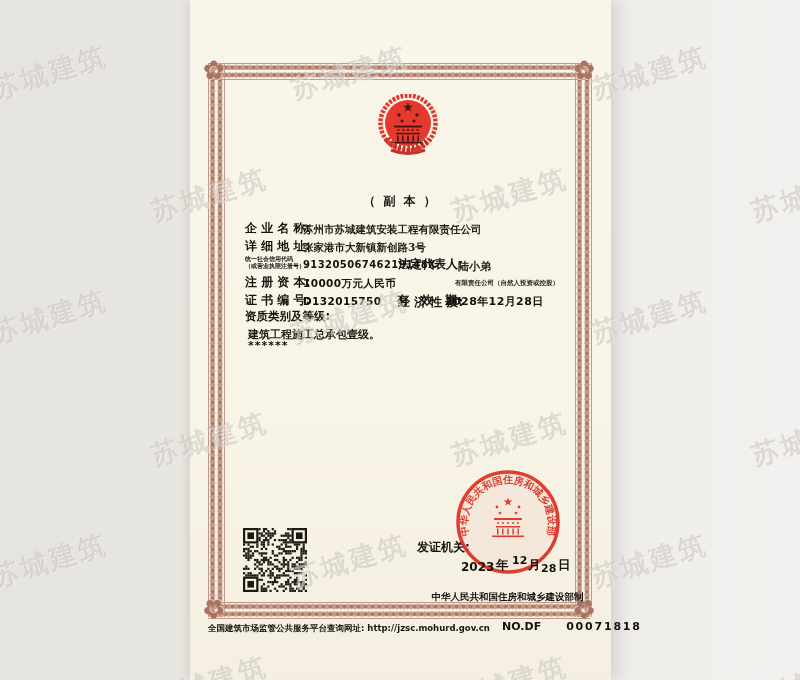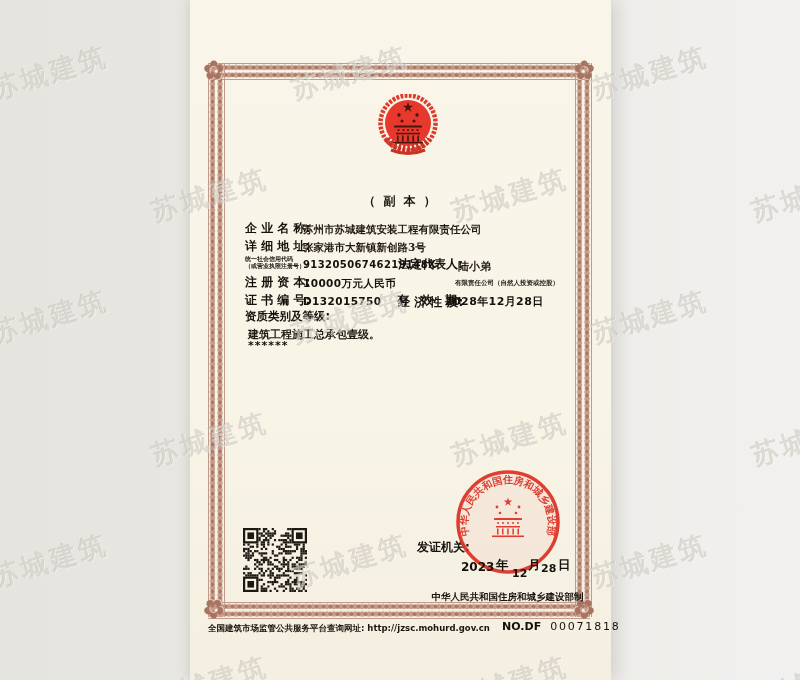--- a/index.html
+++ b/index.html
@@ -37,21 +37,21 @@
     letter-spacing:7px;font-family:"DejaVu Sans",sans-serif;}
   .subtitle{left:0;width:421px;text-align:center;font-size:12px;font-weight:700;color:#17130f;letter-spacing:2px;}
   .lbl{font-weight:700;color:#15110d;font-size:12px;white-space:pre;}
   .lbl-sm{font-size:6px;font-weight:700;color:#15110d;line-height:6.5px;white-space:pre;}
   .val-cn{font-family:"DejaVu Serif",serif;font-weight:600;font-size:10.5px;color:#201a14;white-space:nowrap;}
   .val-num{font-weight:700;font-size:10px;color:#16110d;letter-spacing:.4px;white-space:nowrap;}
   .val-tiny{font-family:"DejaVu Serif",serif;font-weight:600;font-size:6.5px;color:#231d16;white-space:nowrap;}
   .made-by{font-size:9.5px;font-weight:700;color:#15110d;text-align:center;}
   .footer-url{font-size:8.5px;font-weight:700;color:#1a150f;text-align:right;}
   .serial{font-size:11px;font-weight:700;color:#15110d;}
-  .serial .num{letter-spacing:1.8px;margin-left:9px;font-weight:400;}
+  .serial .num{letter-spacing:1.8px;margin-left:25px;font-weight:700;}
   .date-cn{font-size:12.5px;font-weight:700;color:#15110d;}
   .date-num{font-size:11px;font-weight:700;color:#15110d;}
 </style>
 </head>
 <body>
 
 <div class="page">
   <div class="paper">
 
     <div>
@@ -470,21 +470,21 @@
             <rect x="60" y="68.5" width="1.5" height="6"></rect>
             <rect x="65.2" y="68.5" width="1.5" height="6"></rect>
             <rect x="70.4" y="68.5" width="1.5" height="6"></rect>
             <rect x="75.5" y="68.5" width="1.5" height="6"></rect>
           <rect x="50" y="75.5" width="32" height="1.6"></rect>
         </g>
       </svg>
 
       <div class="abs date-num" style="left:271px;top:560px;font-size:12px;">2023</div>
       <div class="abs date-cn" style="left:306px;top:557px;">年</div>
-      <div class="abs date-num" style="left:322px;top:567px;">12</div>
+      <div class="abs date-num" style="left:322px;top:554px;">12</div>
       <div class="abs date-cn" style="left:338px;top:557px;">月</div>
       <div class="abs date-num" style="left:351px;top:562px;">28</div>
       <div class="abs date-cn" style="left:368px;top:557px;">日</div>
 
       <div class="abs made-by" style="left:230px;top:591px;width:175px;">中华人民共和国住房和城乡建设部制</div>
 
       <div class="abs footer-url" style="left:18px;top:623px;">全国建筑市场监管公共服务平台查询网址: http://jzsc.mohurd.gov.cn</div>
       <div class="abs serial" style="left:312px;top:620px;">
         <span>NO.DF</span><span class="num">00071818</span>
       </div>

